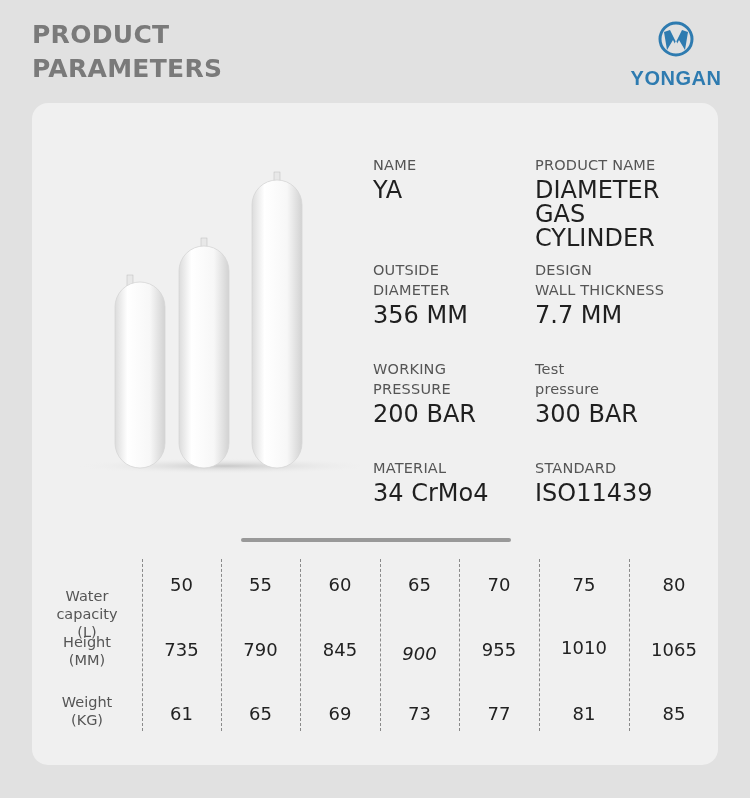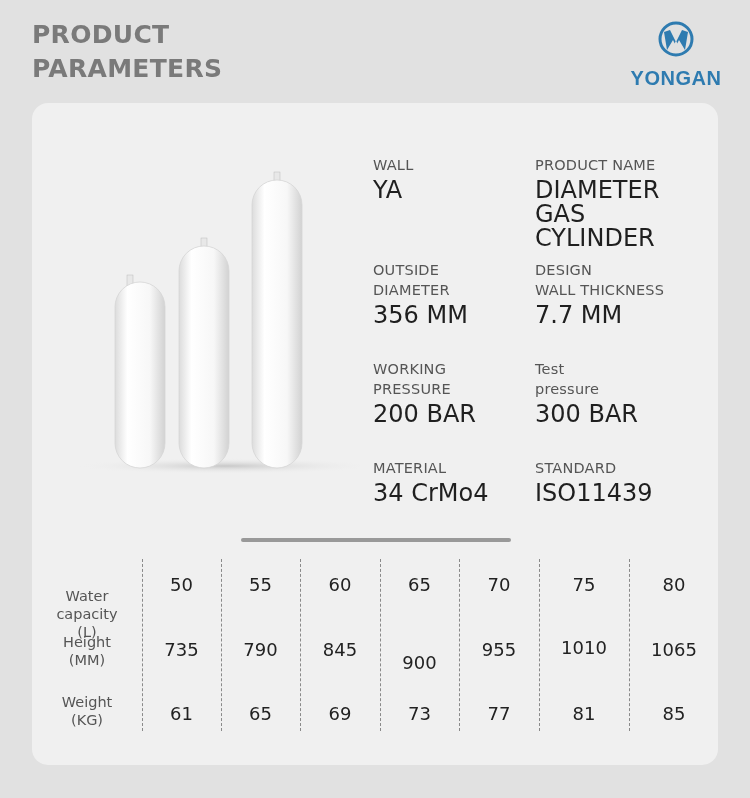--- a/index.html
+++ b/index.html
@@ -87,21 +87,21 @@
     <rect x="131" y="68" width="6" height="14" fill="#e8e8e8" stroke="#bbb" stroke-width="0.5"></rect>
     <rect x="109" y="76" width="50" height="222" rx="25" ry="25" fill="url(#cyl)" stroke="#d5d5d5" stroke-width="0.8"></rect>
 
     <rect x="204" y="2" width="6" height="14" fill="#e8e8e8" stroke="#bbb" stroke-width="0.5"></rect>
     <rect x="182" y="10" width="50" height="288" rx="25" ry="25" fill="url(#cyl)" stroke="#d5d5d5" stroke-width="0.8"></rect>
   </svg>
 </div>
 
 <div class="params">
   <div class="param" style="left:0; top:0;">
-    <div class="label">WALL</div>
+    <div class="label">NAME</div>
     <div class="value">YA</div>
   </div>
   <div class="param" style="left:162px; top:0;">
     <div class="label">PRODUCT NAME</div>
     <div class="value">DIAMETER
 GAS CYLINDER</div>
   </div>
   <div class="param" style="left:0; top:105px;">
     <div class="label">OUTSIDE
 DIAMETER</div>
@@ -156,21 +156,21 @@
   <div class="cell" style="left:173px; width:79px; top:19px;">55</div>
   <div class="cell" style="left:252px; width:80px; top:19px;">60</div>
   <div class="cell" style="left:332px; width:79px; top:19px;">65</div>
   <div class="cell" style="left:411px; width:80px; top:19px;">70</div>
   <div class="cell" style="left:491px; width:90px; top:19px;">75</div>
   <div class="cell" style="left:581px; width:90px; top:19px;">80</div>
 
   <div class="cell" style="left:94px; width:79px; top:84px;">735</div>
   <div class="cell" style="left:173px; width:79px; top:84px;">790</div>
   <div class="cell" style="left:252px; width:80px; top:84px;">845</div>
-  <div class="cell" style="left:332px; width:79px; top:97px;">900</div>
+  <div class="cell" style="left:332px; width:79px; top:88px;font-style:italic;">900</div>
   <div class="cell" style="left:411px; width:80px; top:84px;">955</div>
   <div class="cell" style="left:491px; width:90px; top:82px;">1010</div>
   <div class="cell" style="left:581px; width:90px; top:84px;">1065</div>
 
   <div class="cell" style="left:94px; width:79px; top:148px;">61</div>
   <div class="cell" style="left:173px; width:79px; top:148px;">65</div>
   <div class="cell" style="left:252px; width:80px; top:148px;">69</div>
   <div class="cell" style="left:332px; width:79px; top:148px;">73</div>
   <div class="cell" style="left:411px; width:80px; top:148px;">77</div>
   <div class="cell" style="left:491px; width:90px; top:148px;">81</div>

